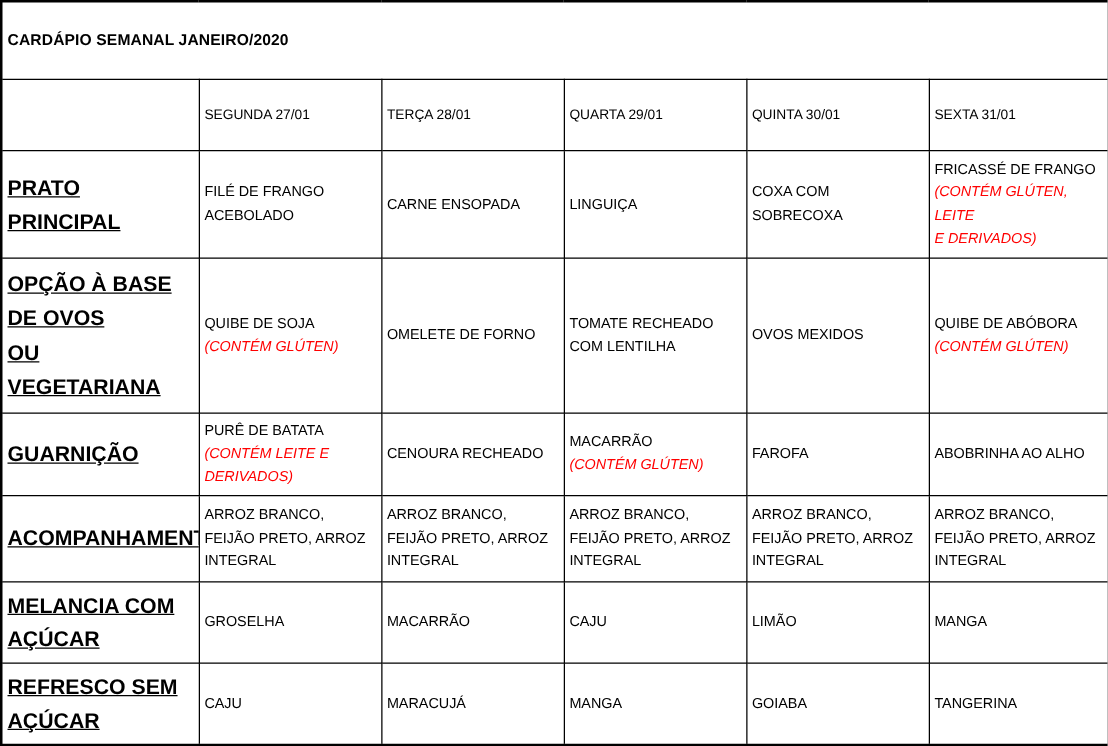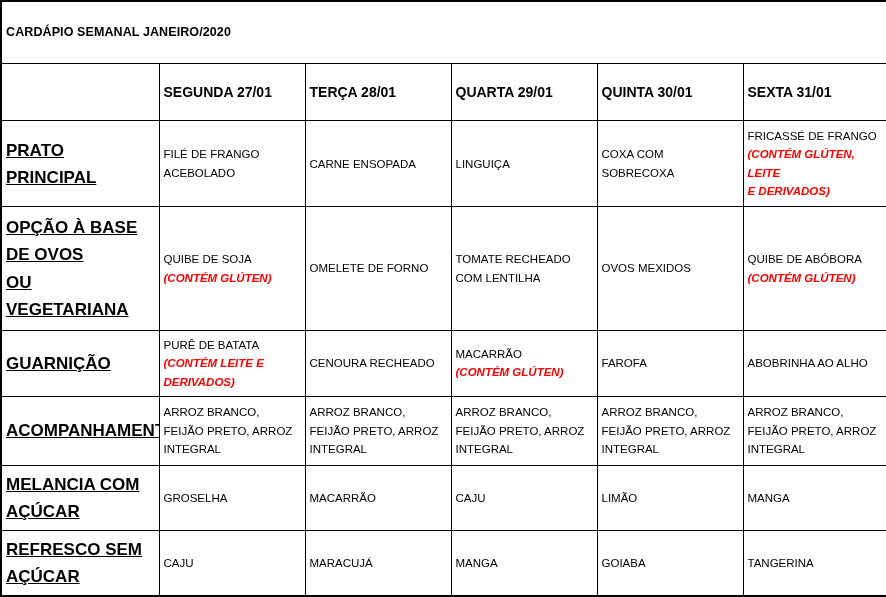--- a/index.html
+++ b/index.html
@@ -26,36 +26,36 @@
     padding: 2px 4px;
     white-space: pre-line;
     overflow: hidden;
   }
   .title-row td {
     font-weight: bold;
     font-size: 12.5px;
     letter-spacing: 0.1px;
   }
   .header-row td {
-    font-weight: bold;
-    font-size: 14px;
+    font-weight: normal;
+    font-size: 11px;
   }
   td.row-label {
     font-weight: bold;
     font-size: 17px;
     line-height: 1.6;
     text-decoration: underline;
   }
   td.menu-cell {
     font-size: 11.5px;
     line-height: 1.6;
   }
   .allergen-note {
     color: #FF0000;
-    font-weight: bold;
+    font-weight: normal;
     font-style: italic;
   }
 </style>
 </head>
 <body>
 
 <table class="menu">
   <colgroup>
     <col style="width:158px">
     <col style="width:146px">

